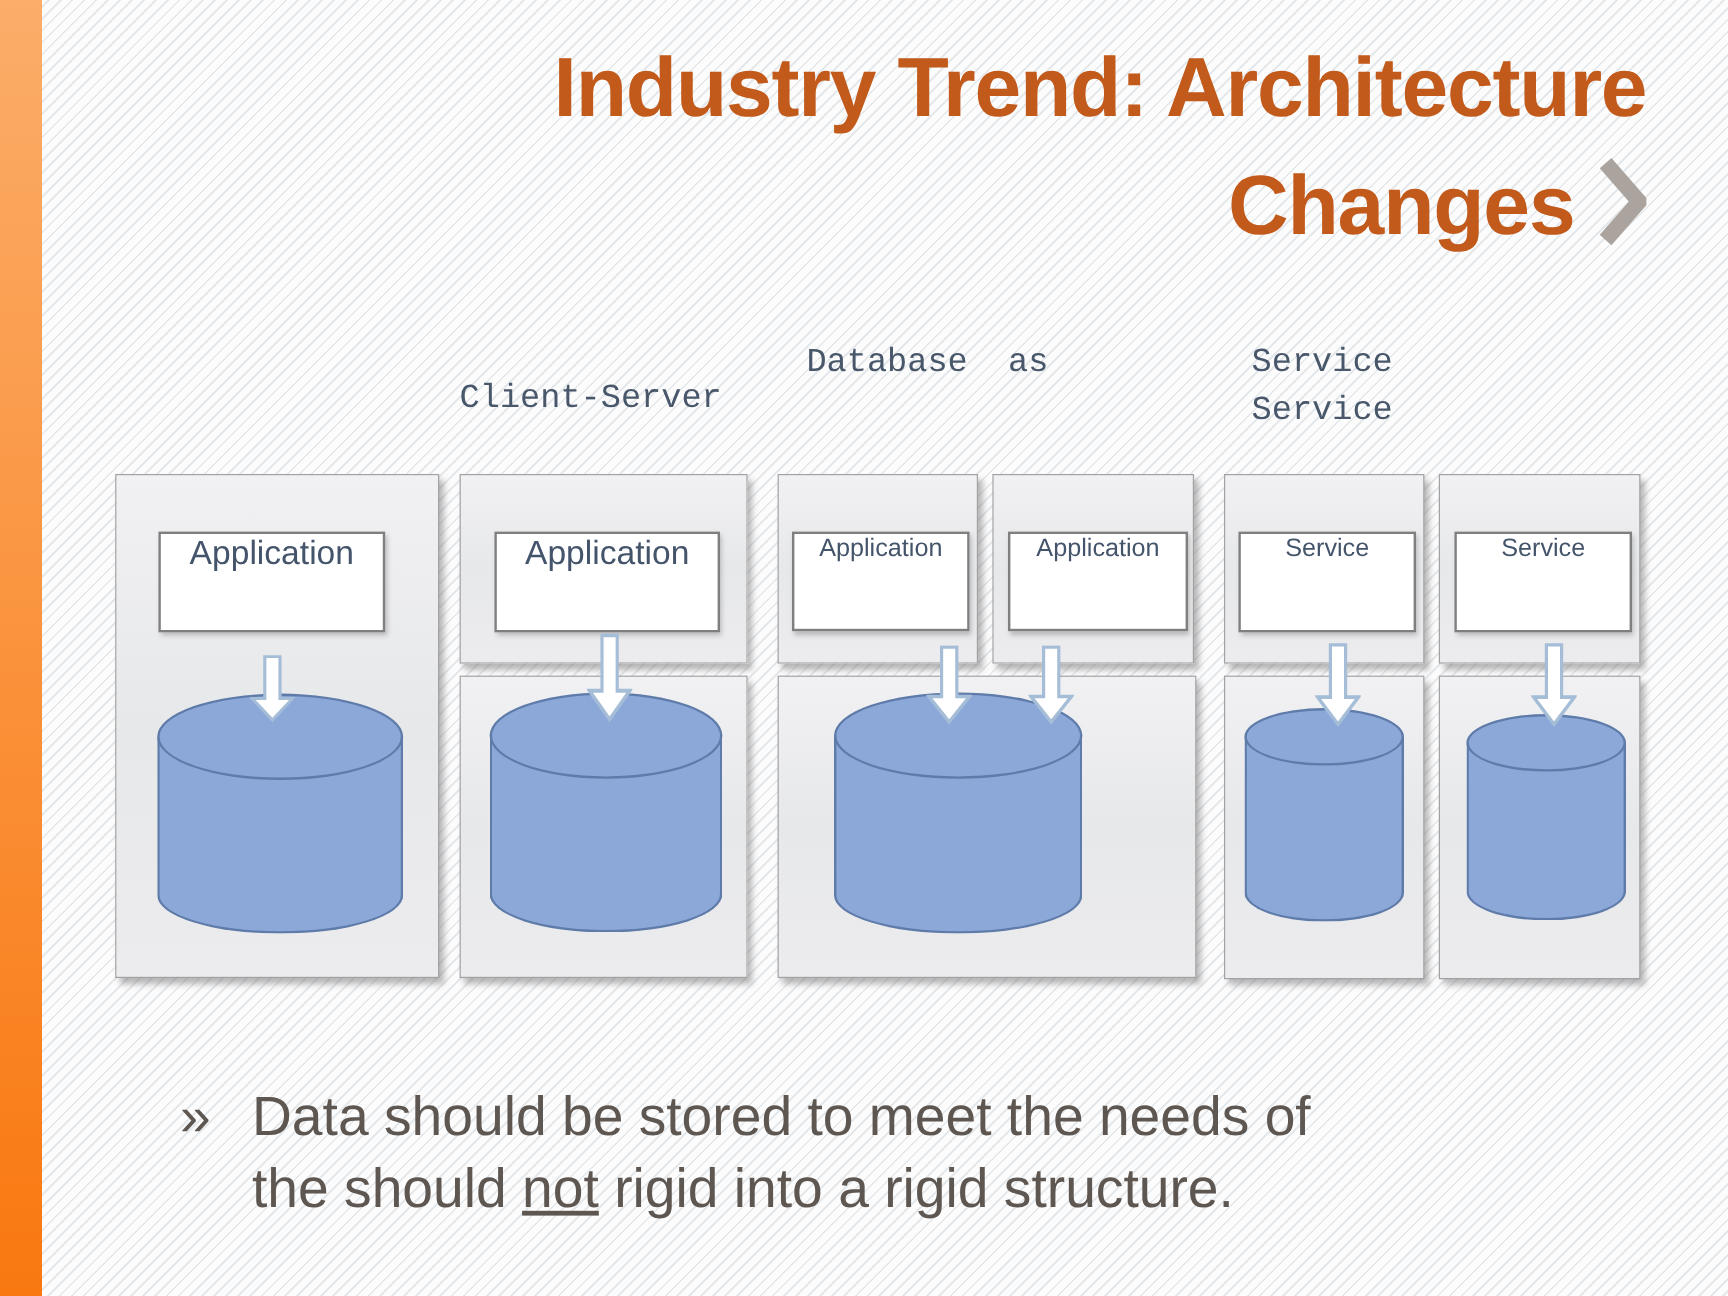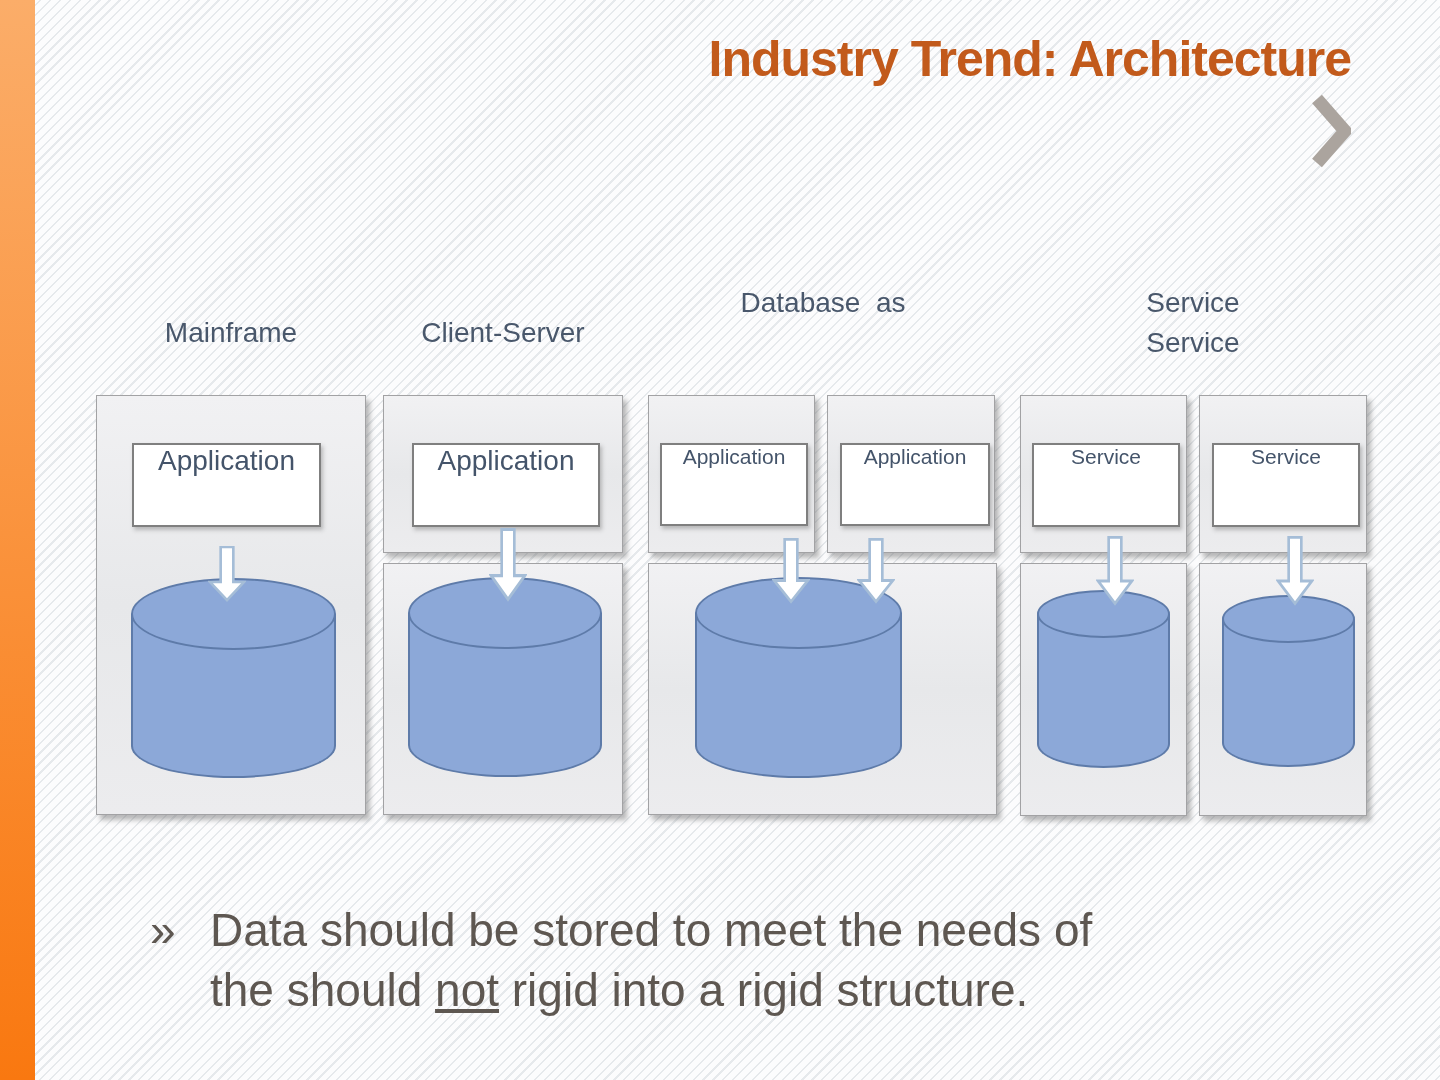--- a/index.html
+++ b/index.html
@@ -8,27 +8,28 @@
     position:relative;width:1440px;height:1080px;overflow:hidden;
     font-family:"Liberation Sans",sans-serif;
     background-color:#FCFCFD;
     background-image:repeating-linear-gradient(135deg,#E6E9EC 0px,#E6E9EC 1.6px,rgba(255,255,255,0) 1.6px,rgba(255,255,255,0) 7px);
   }
   .accent-bar{
     position:absolute;left:0;top:0;width:35px;height:1080px;
     background:linear-gradient(180deg,#FBAD69 0%,#FA9038 55%,#F97810 100%);
   }
   .title{
-    position:absolute;top:24px;right:89px;margin:0;text-align:right;
-    color:#C25A1B;font-size:50px;font-weight:bold;letter-spacing:-1px;line-height:1.4;
+    position:absolute;top:24px;right:68px;margin:0;text-align:right;
+    color:#C25A1B;font-size:70px;font-weight:bold;letter-spacing:-1px;line-height:1.4;
   }
   .chevron-svg{display:inline-block;vertical-align:-10px;margin-left:20px;}
   .col-label{
-    position:absolute;text-align:center;color:#49576B;font-size:28px;line-height:40px;
+    position:absolute;text-align:left;color:#49576B;font-size:28px;line-height:40px;
     white-space:pre-wrap;
+    font-family:Liberation Mono, monospace;
   }
   .panel{
     position:absolute;
     background:linear-gradient(180deg,#F1F1F3 0%,#E7E8EA 50%,#ECECEE 100%);
     border:1px solid #A2A2A4;
     box-shadow:4px 5px 5px rgba(100,100,100,0.45);
   }
   .app-box{
     position:absolute;z-index:2;background:#ffffff;border:2px solid #7F7F7F;
     box-shadow:2px 3px 4px rgba(120,120,120,0.45);
@@ -49,26 +50,25 @@
   .bullet .text{margin:0 0 0 60px;}
   .ul{text-decoration:underline;}
 </style>
 </head>
 <body>
 
 <div class="slide">
 
   <div class="accent-bar"></div>
 
-  <h1 class="title"><span>Industry Trend: Architecture</span><br><svg class="chevron-svg" width="40" height="74" viewBox="0 0 40 74">
+  <h1 class="title"><span>Industry Trend: Architecture</span><br><span>Changes</span><svg class="chevron-svg" width="40" height="74" viewBox="0 0 40 74">
         <path d="M6 5 L34 37 L6 69" fill="none" stroke="#ABA49E" stroke-width="13" stroke-linejoin="miter"></path>
       </svg>
   </h1>
 
-  <div class="col-label" style="left:106px;top:313px;width:250px;"><span>Mainframe</span></div>
   <div class="col-label" style="left:383px;top:313px;width:240px;"><span>Client-Server</span></div>
   <div class="col-label" style="left:672px;top:283px;width:302px;"><span>Database  as</span><br></div>
   <div class="col-label" style="left:1043px;top:283px;width:300px;"><span>Service</span><br><span>Service</span></div>
 
   <div class="panel" style="left:96px;top:395px;width:270px;height:420px;"></div>
   <div class="app-box fs-lg" style="left:132px;top:443px;width:189px;height:84px;">
       <span>Application</span>
     </div>
   <svg class="arrow" style="left:208px;top:546px;" width="38" height="56" viewBox="0 0 36 56" preserveAspectRatio="none">
       <path d="M12 1 H24 V36 H34 L18 54 L2 36 H12 Z" fill="#FFFFFF" stroke="#A5BDD7" stroke-width="2.5"></path>

